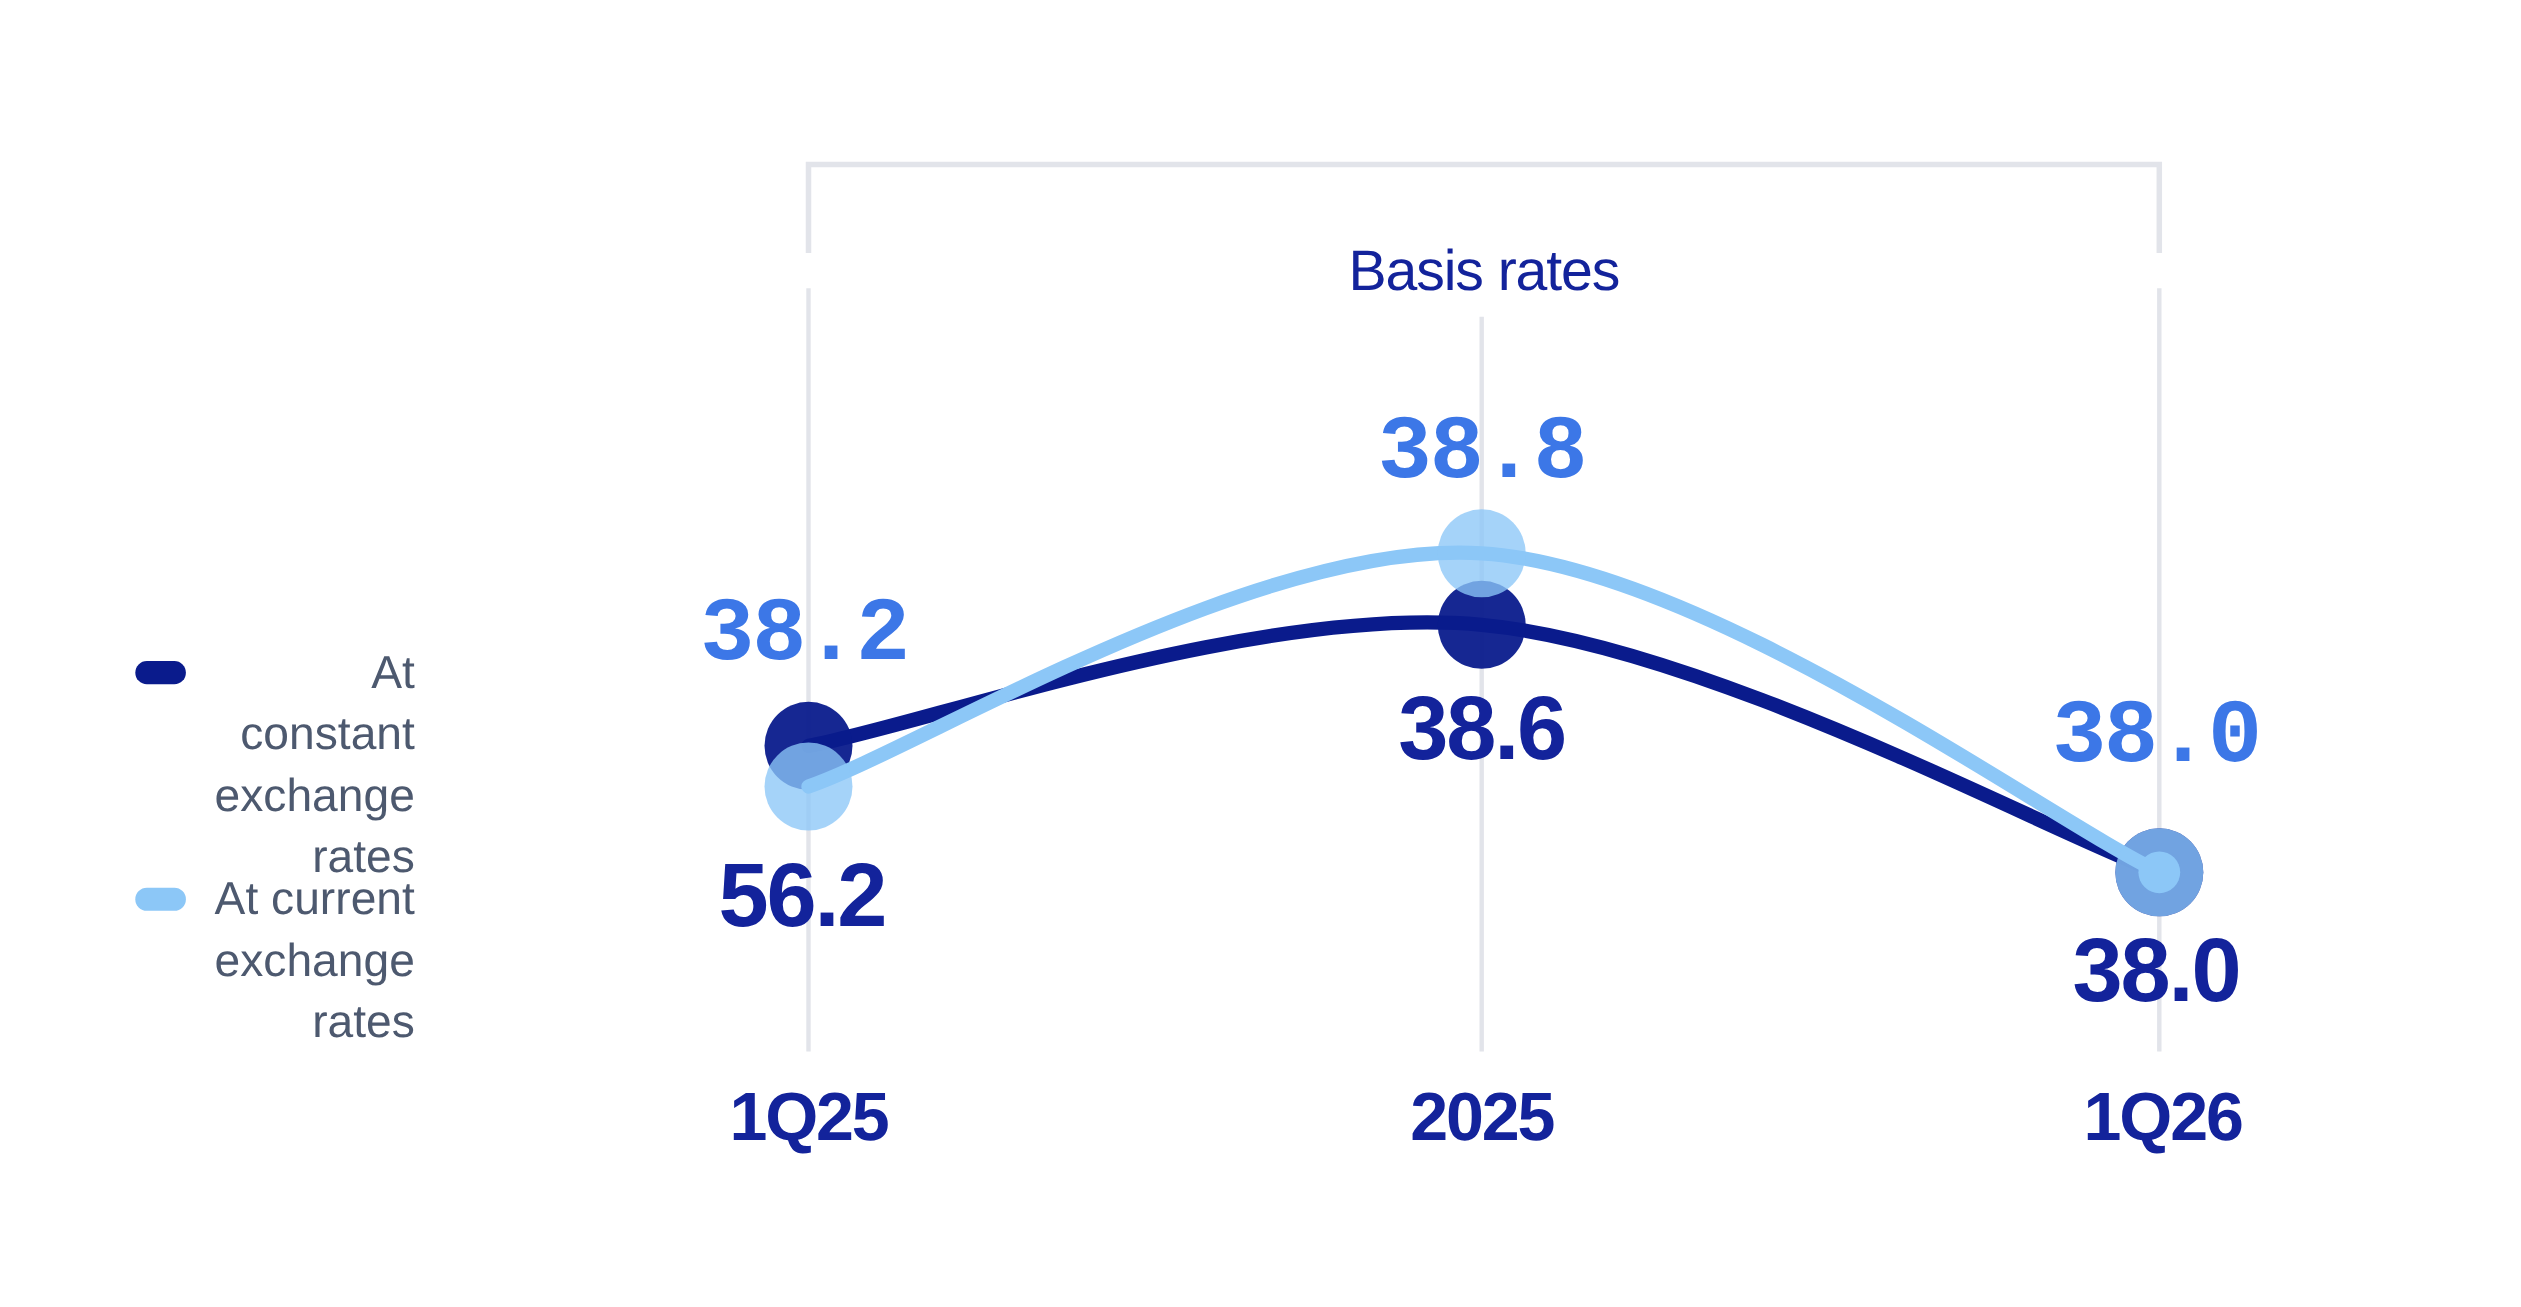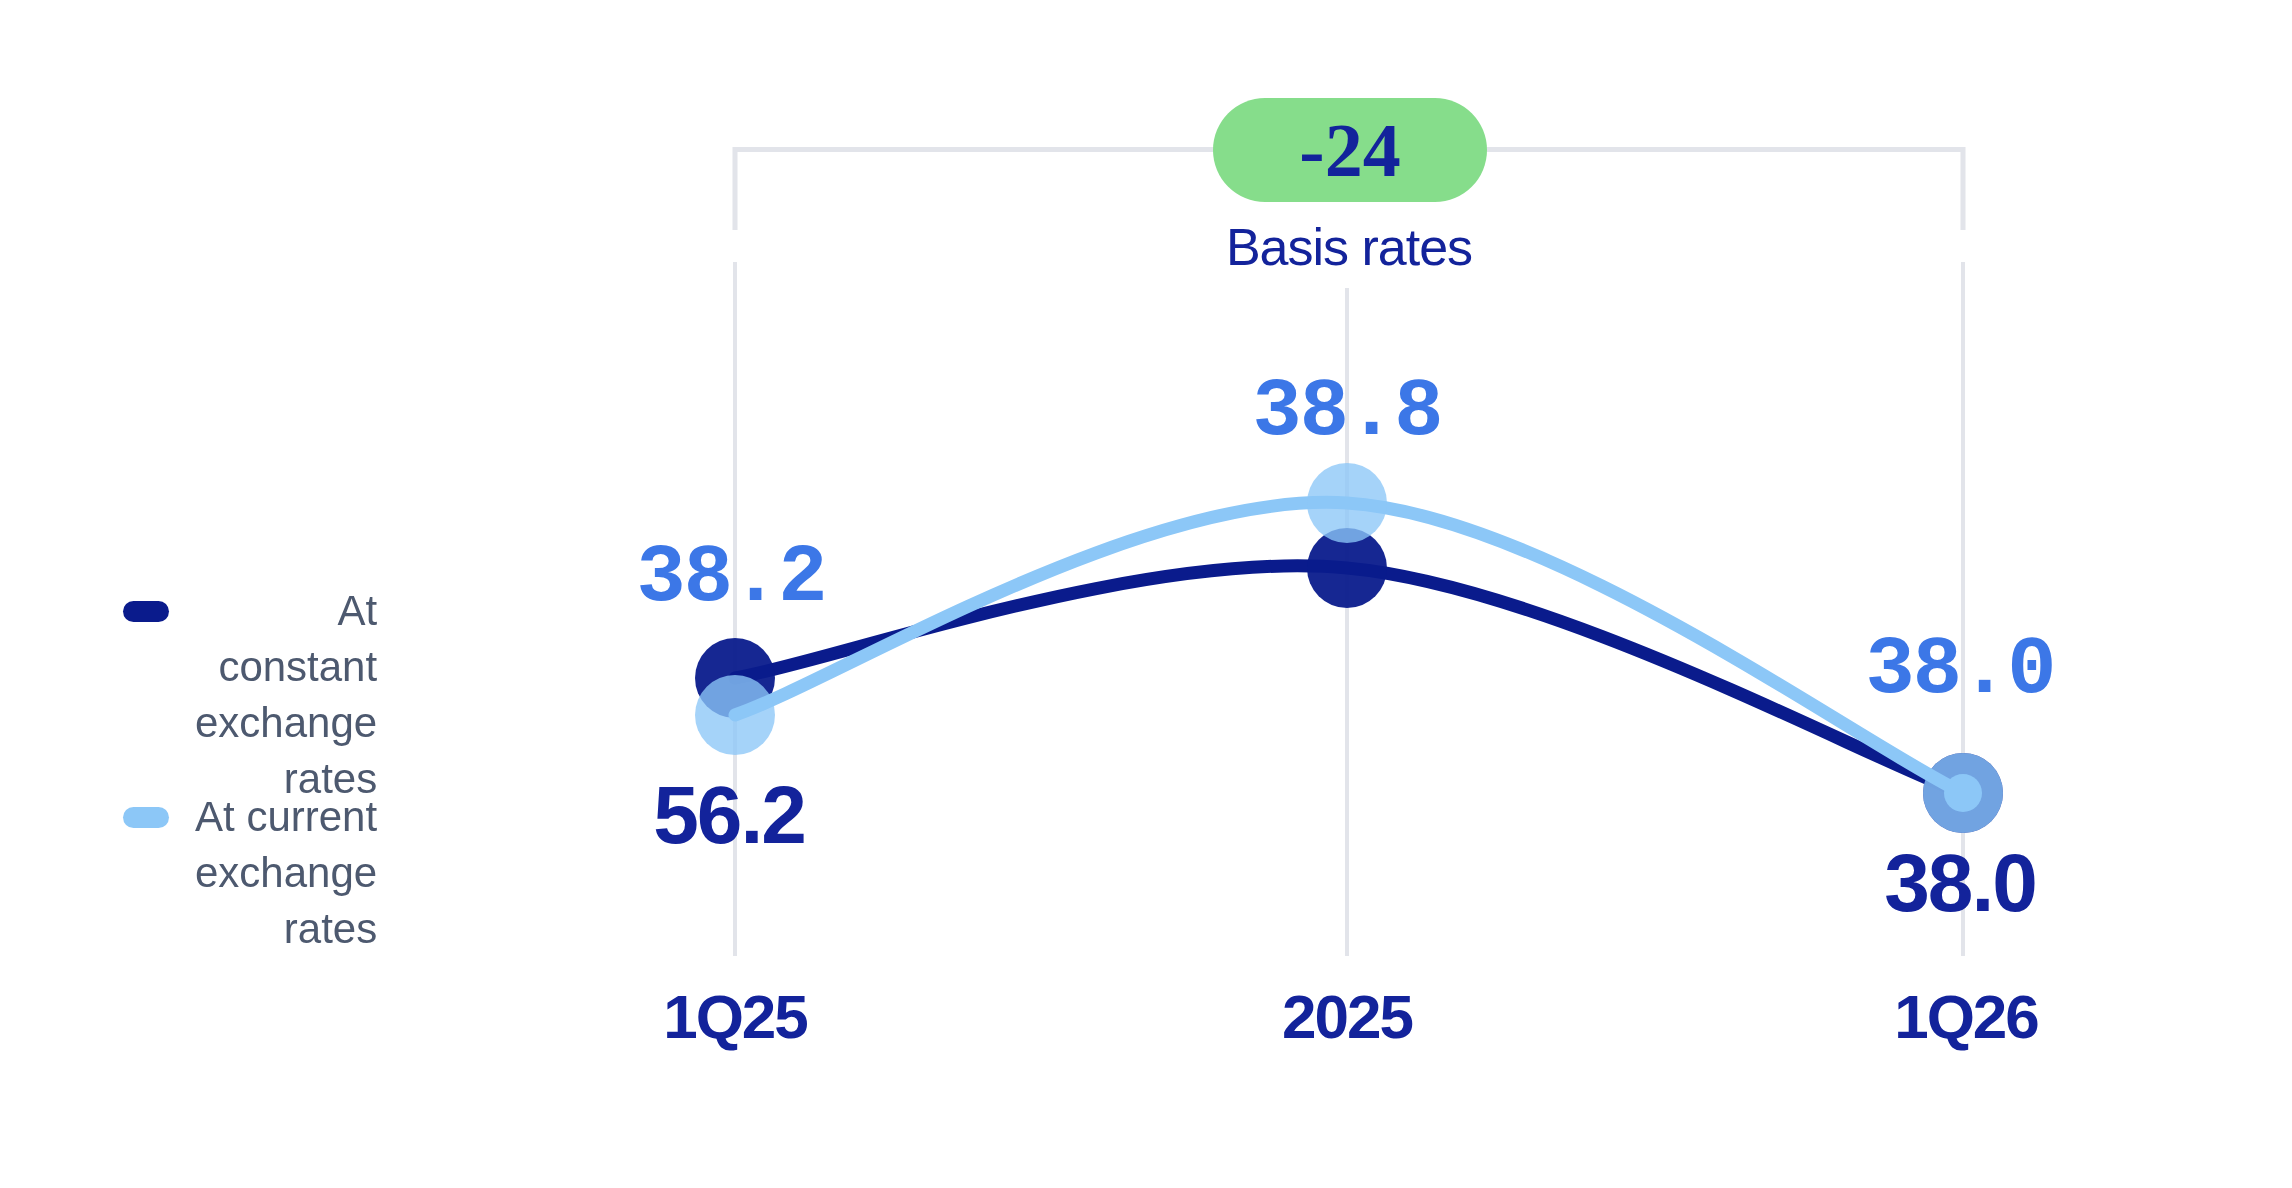--- a/index.html
+++ b/index.html
@@ -80,26 +80,26 @@
     <circle class="dot-navy" cx="1347" cy="568" r="40"></circle>
     <circle class="dot-navy" cx="1963" cy="793" r="40"></circle>
 
     <path class="line-light" d="M 735 715 C 837 680, 1142 490, 1347 503 C 1552 516, 1862 745, 1963 793"></path>
     <circle class="dot-light" cx="735" cy="715" r="40"></circle>
     <circle class="dot-light" cx="1347" cy="503" r="40"></circle>
     <circle class="dot-light" cx="1963" cy="793" r="40"></circle>
     <circle class="dot-core" cx="1963" cy="793" r="19"></circle>
   </svg>
 
-  <div class="badge">-24</div>
   <div class="abs badge-label">Basis rates</div>
 
   <div class="abs vlabel blue" style="left:731px;top:578px">38.2</div>
   <div class="abs vlabel navy" style="left:729px;top:815px">56.2</div>
   <div class="abs vlabel blue" style="left:1347px;top:412px">38.8</div>
+  <div class="abs vlabel navy" style="left:1347px;top:663px">38.6</div>
   <div class="abs vlabel blue" style="left:1960px;top:670px">38.0</div>
   <div class="abs vlabel navy" style="left:1960px;top:883px">38.0</div>
 
   <div class="abs axis-label" style="left:735px;top:1016px">1Q25</div>
   <div class="abs axis-label" style="left:1347px;top:1016px">2025</div>
   <div class="abs axis-label" style="left:1966px;top:1016px">1Q26</div>
 
   <div class="legend">
     <div class="legend-item">
       <span class="swatch navy" style="top:601px"></span>

